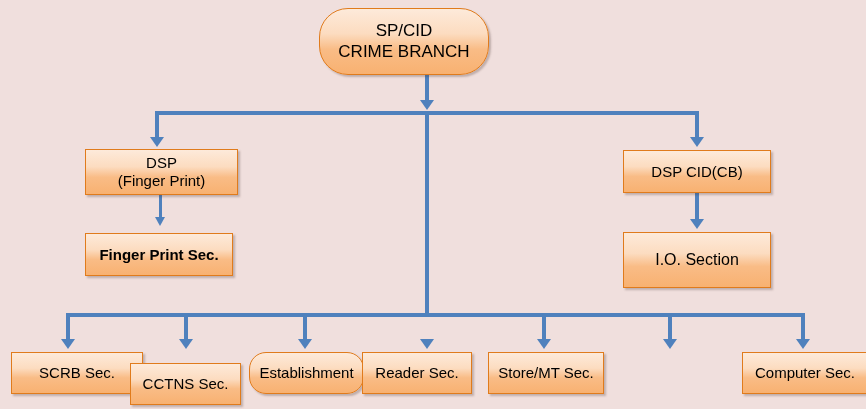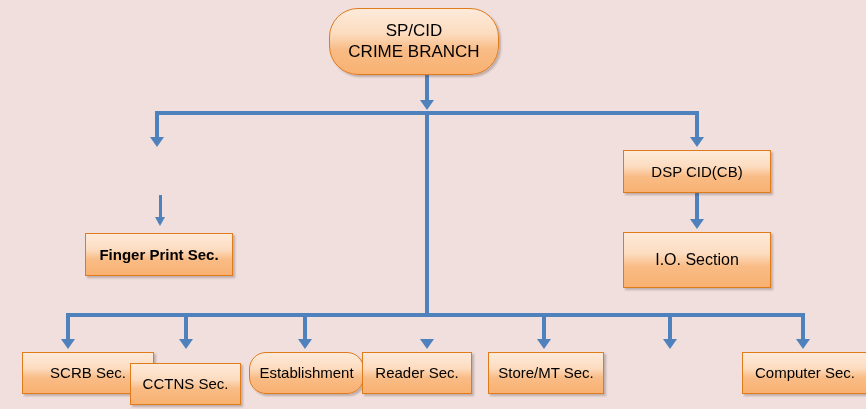--- a/index.html
+++ b/index.html
@@ -34,28 +34,28 @@
     color: #000000;
     line-height: 1.18;
     z-index: 5;
   }
   .node .label {
     display: block;
     white-space: pre-line;
     padding: 0 3px;
   }
 
-  .node.root      { left: 329px; top: 8px;   width: 170px; height: 67px; font-size: 17px; border-radius: 29px; }
+  .node.root      { left: 319px; top: 8px;   width: 170px; height: 67px; font-size: 17px; border-radius: 29px; }
   .node.dsp-fp    { left: 85px;  top: 149px; width: 153px; height: 46px; font-size: 15px; }
   .node.dsp-cid   { left: 623px; top: 150px; width: 148px; height: 43px; font-size: 15px; }
   .node.fp-sec    { left: 85px;  top: 233px; width: 148px; height: 43px; font-size: 15px; font-weight: bold; }
   .node.io-sec    { left: 623px; top: 232px; width: 148px; height: 56px; font-size: 16px; }
 
   .node.leaf { top: 352px; height: 42px; font-size: 15px; }
-  .node.leaf-0 { left: 22px;  width: 132px; }
+  .node.leaf-0 { left: 11px;  width: 132px; }
   .node.leaf-1 { left: 130px; width: 111px; margin-top: 11px; }
   .node.leaf-2 { left: 249px; width: 115px; border-radius: 17px; }
   .node.leaf-3 { left: 362px; width: 110px; }
   .node.leaf-4 { left: 488px; width: 116px; }
   .node.leaf-5 { left: 607px; width: 129px; }
   .node.leaf-6 { left: 742px; width: 126px; }
 
   
   .conn {
     position: absolute;
@@ -119,20 +119,24 @@
   <div class="arrowhead" style="left: 663px; top: 339px;"></div>
 
   <div class="conn vline" style="left: 801px; top: 313px; height: 28px;"></div>
   <div class="arrowhead" style="left: 796px; top: 339px;"></div>
 
   <div class="node root">
     <span class="label">SP/CID
 CRIME BRANCH</span>
   </div>
 
+  <div class="node dsp-fp">
+    <span class="label">DSP
+(Finger Print)</span>
+  </div>
 
   <div class="node fp-sec">
     <span class="label">Finger Print Sec.</span>
   </div>
 
   <div class="node dsp-cid">
     <span class="label">DSP CID(CB)</span>
   </div>
 
   <div class="node io-sec">

